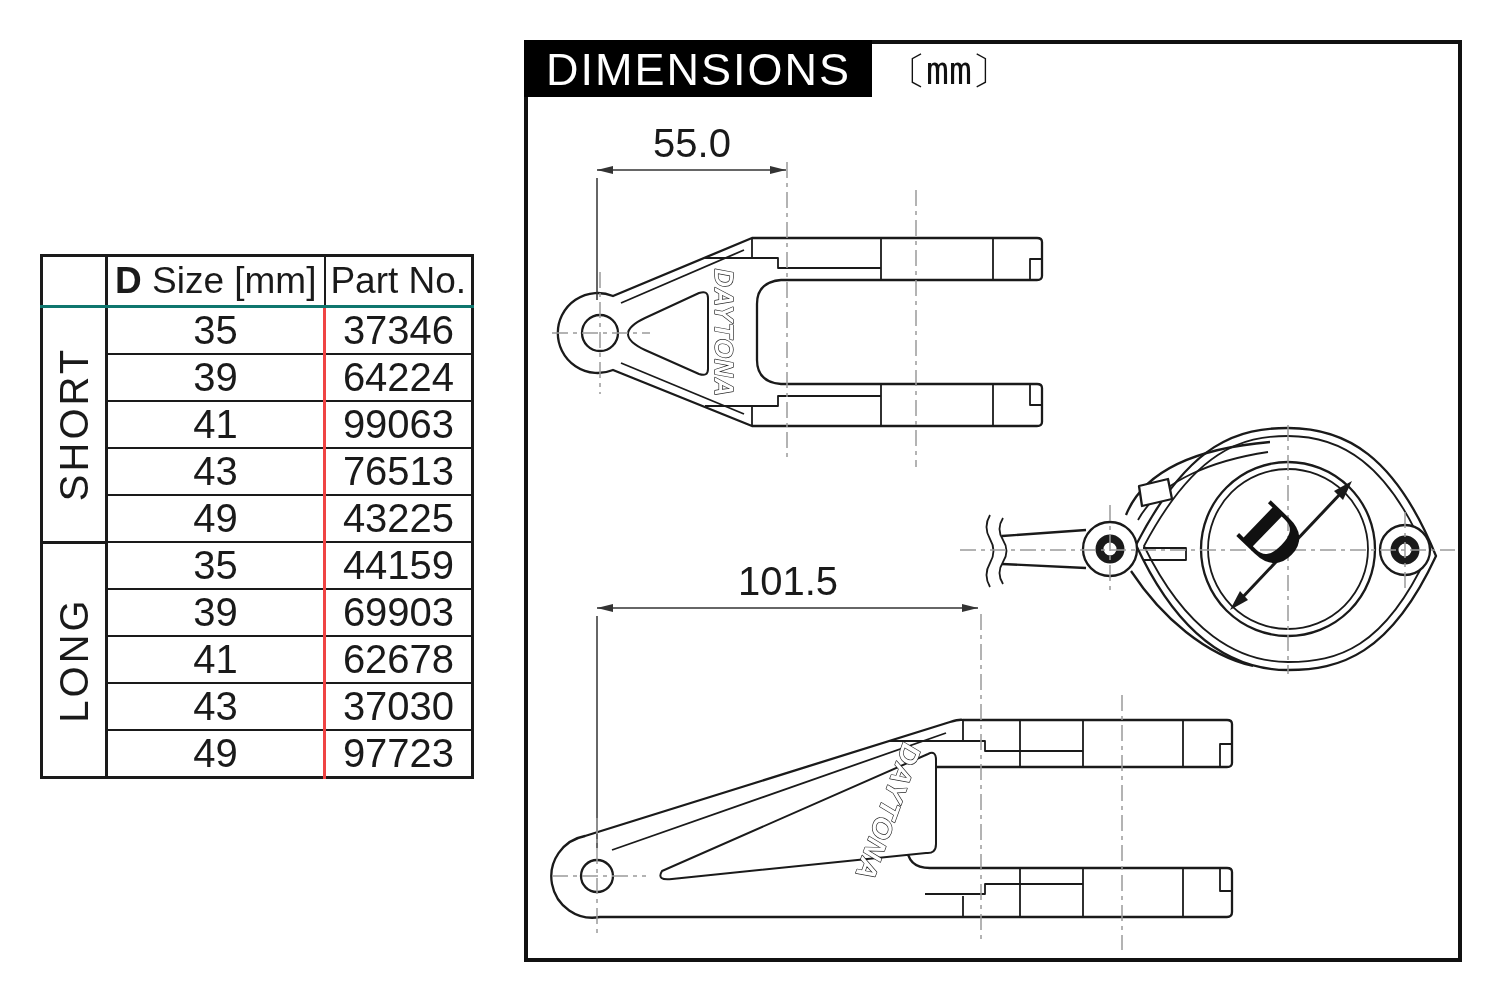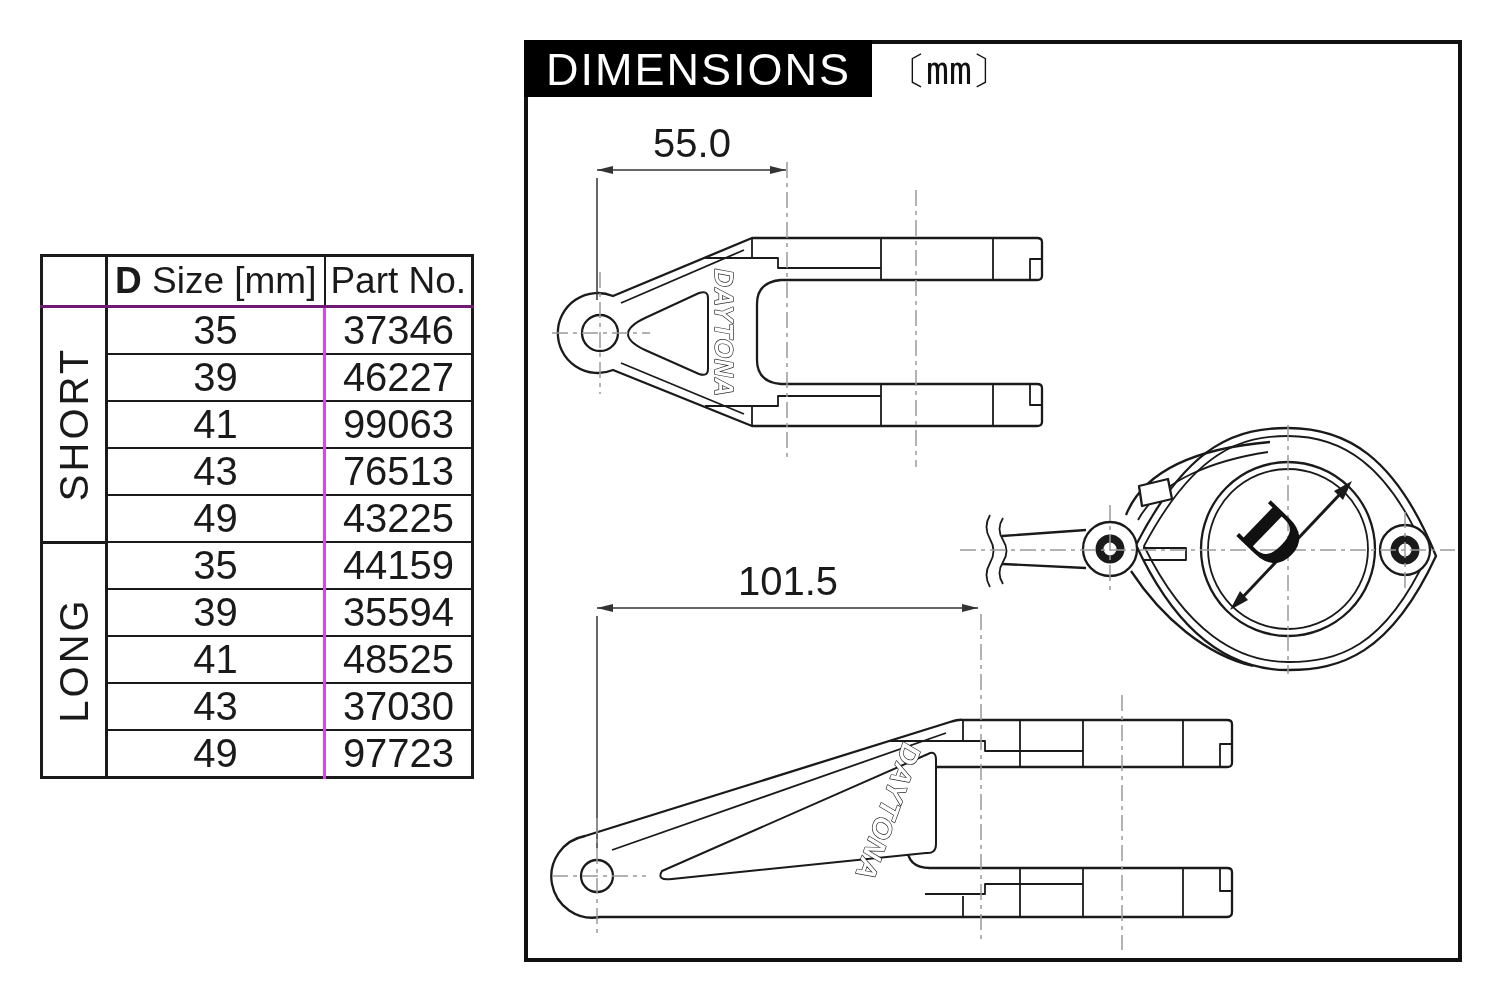--- a/index.html
+++ b/index.html
@@ -5,25 +5,25 @@
   html,body{margin:0;padding:0;background:#fff;}
   .stage{position:relative;width:1500px;height:1000px;background:#ffffff;overflow:hidden;
          font-family:"Liberation Sans",sans-serif;color:#1a1a1a;}
   
   .spec-table{position:absolute;left:40px;top:254px;border-collapse:collapse;table-layout:fixed;
               width:431px;}
   .spec-table,[class] {box-sizing:border-box;}
   .spec-table{border:3px solid #1a1a1a;}
   .spec-table td,.spec-table th{border:2px solid #1a1a1a;padding:0;text-align:center;
               vertical-align:middle;font-weight:normal;}
-  .spec-table thead th{border-bottom:3px solid #701a75;height:48px;font-size:37px;}
+  .spec-table thead th{border-bottom:3px solid #0f766e;height:48px;font-size:37px;}
   .spec-table td{height:46px;font-size:40px;}
   .spec-table th.corner{border-right:3px solid #1a1a1a;}
   .spec-table .group{position:relative;border-right:3px solid #1a1a1a;border-top:3px solid #1a1a1a;}
-  .spec-table .size{border-right:3px solid #d946ef;}
+  .spec-table .size{border-right:3px solid #ef4444;}
   .vlabel{position:absolute;left:50%;top:50%;transform:translate(-50%,-50%) rotate(-90deg);
           font-size:40px;letter-spacing:3px;white-space:nowrap;}
   .bold-d{font-weight:bold;}
   
   .panel-svg{position:absolute;left:0;top:0;}
   text{font-family:"Liberation Sans",sans-serif;}
   .dimtext{font-size:40px;fill:#1a1a1a;}
   .brand{font-style:italic;font-weight:bold;fill:#ffffff;stroke:#1a1a1a;stroke-width:1.3px;
          paint-order:stroke;letter-spacing:1px;}
   .unit-text{font-family:"DejaVu Sans Mono","DejaVu Sans",monospace;font-size:38px;fill:#111;}
@@ -51,21 +51,21 @@
     <tbody id="spec-body">
         <tr>
           <td rowspan="5" class="group">
             <div class="vlabel">SHORT</div>
           </td>
           <td class="size">35</td>
           <td class="part">37346</td>
         </tr>
         <tr>
           <td class="size">39</td>
-          <td class="part">46227</td>
+          <td class="part">64224</td>
         </tr>
         <tr>
           <td class="size">41</td>
           <td class="part">99063</td>
         </tr>
         <tr>
           <td class="size">43</td>
           <td class="part">76513</td>
         </tr>
         <tr>
@@ -74,25 +74,25 @@
         </tr>
         <tr>
           <td rowspan="5" class="group">
             <div class="vlabel">LONG</div>
           </td>
           <td class="size">35</td>
           <td class="part">44159</td>
         </tr>
         <tr>
           <td class="size">39</td>
-          <td class="part">35594</td>
+          <td class="part">69903</td>
         </tr>
         <tr>
           <td class="size">41</td>
-          <td class="part">48525</td>
+          <td class="part">62678</td>
         </tr>
         <tr>
           <td class="size">43</td>
           <td class="part">37030</td>
         </tr>
         <tr>
           <td class="size">49</td>
           <td class="part">97723</td>
         </tr>
       </tbody>

